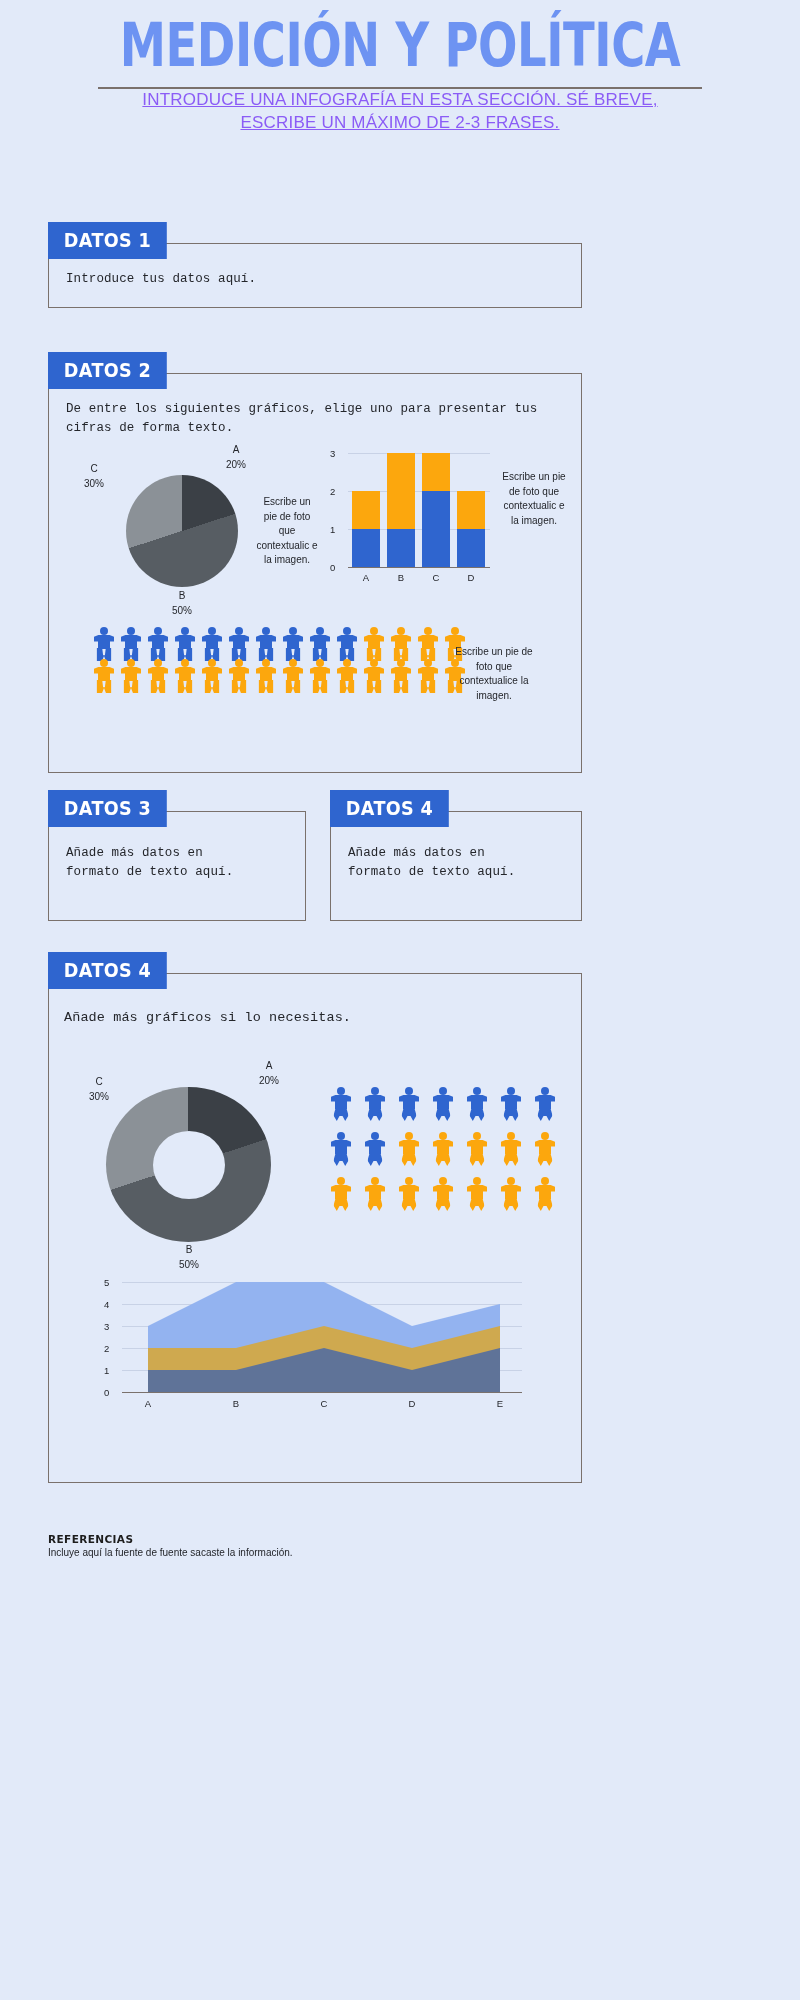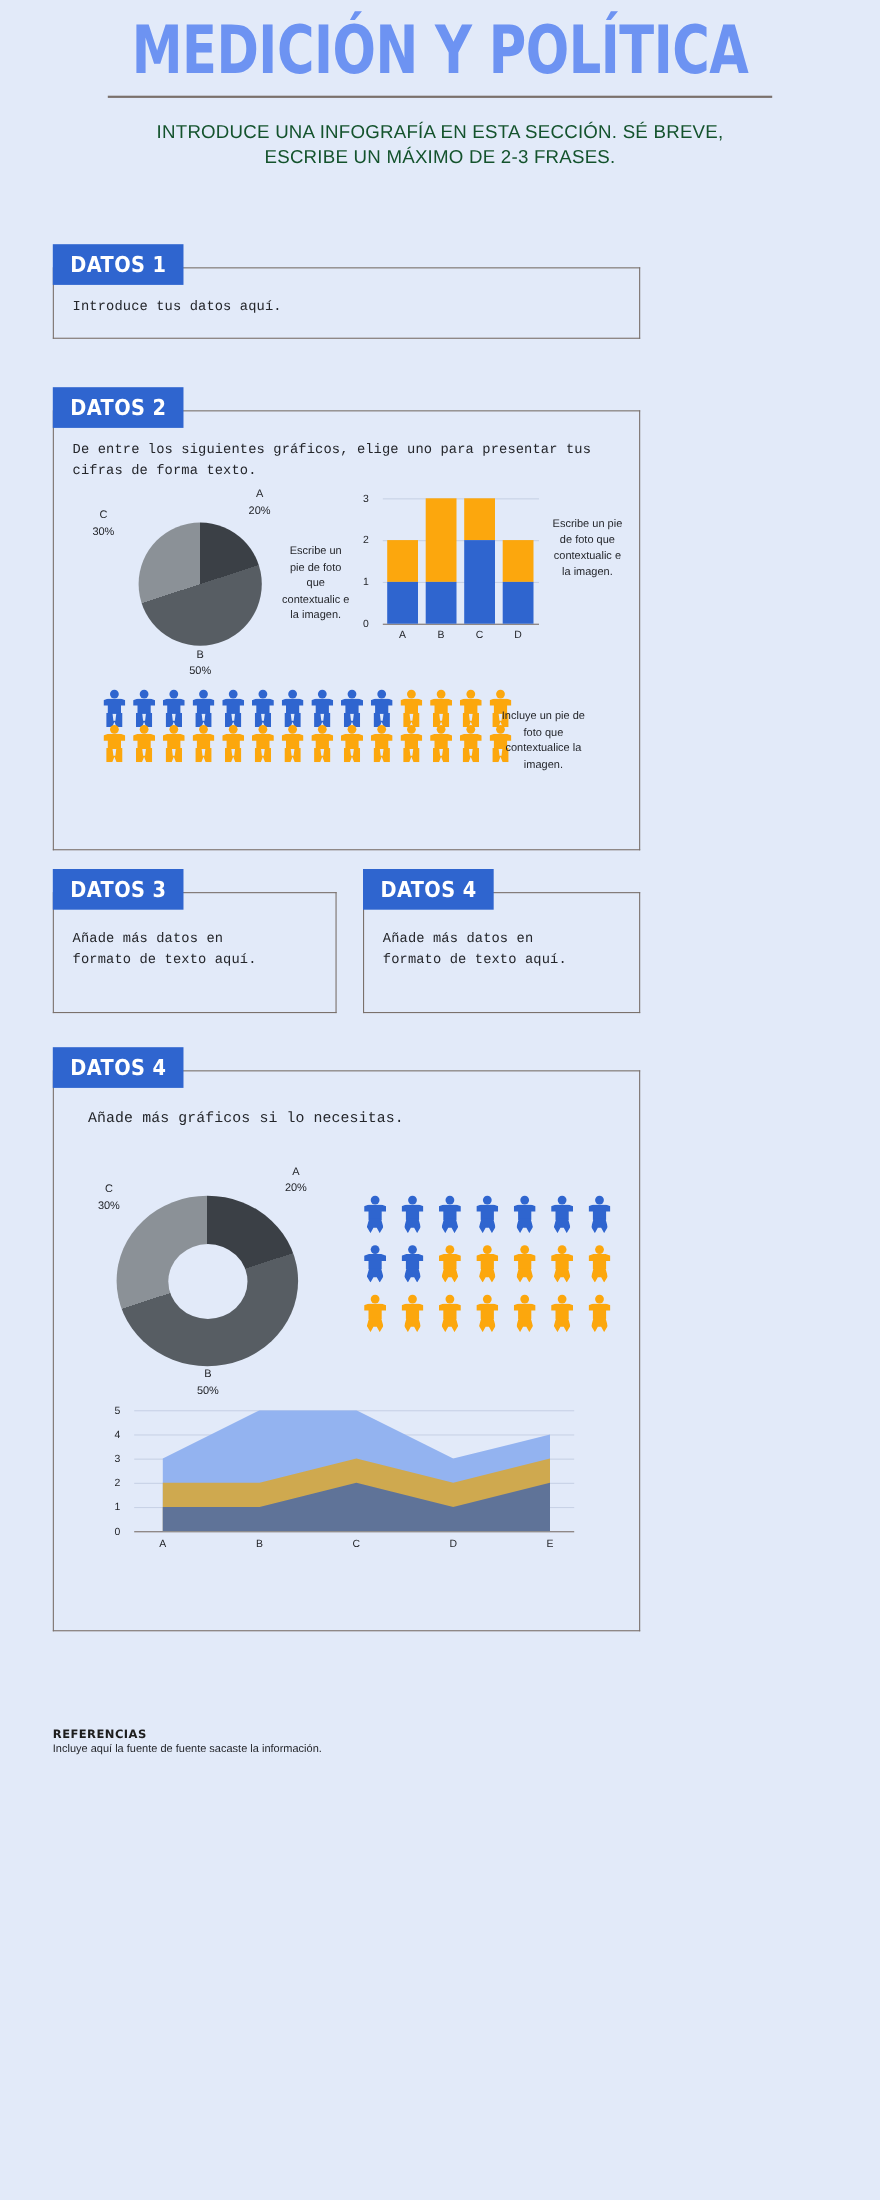--- a/index.html
+++ b/index.html
@@ -26,26 +26,27 @@
     line-height:0.95;
     white-space:nowrap;
   }
   .title-rule {
     height:2px;
     background:#7a716c;
     margin:16px auto 0 auto;
     width:604px;
   }
   .subtitle {
-    margin:20px auto 0 auto;
+    margin:0 auto 0 auto;
     width:520px;
     font-size:17px;
     line-height:1.35;
-    color:#14532d;
+    color:#8b5cf6;
     letter-spacing:0.2px;
+    text-decoration:underline;
   }
 
   
   .section { position:absolute; }
   .tab {
     position:absolute;
     top:0; left:0;
     background:#2f65cf;
     color:#ffffff;
     font-family:"DejaVu Sans", sans-serif;
@@ -350,21 +351,21 @@
             <div class="head"></div>
             <div class="body"></div>
             <div class="legs"></div>
           </div>
           <div class="person" style="color: rgb(252, 167, 13); width: 24px; height: 30px;">
             <div class="head"></div>
             <div class="body"></div>
             <div class="legs"></div>
           </div>
         </div>
-      <div class="cap" style="position:absolute; left:362px; top:18px; width:80px;">Incluye un pie de foto que contextualice la imagen.</div>
+      <div class="cap" style="position:absolute; left:362px; top:18px; width:80px;">Escribe un pie de foto que contextualice la imagen.</div>
     </div>
   </div>
 
   <div class="section" style="left:48px; top:790px; width:258px; height:140px;">
     <div class="body-box" style="width:258px; height:110px;"></div>
     <div class="tab-rule" style="width:154px;"></div>
     <div class="tab">DATOS 3</div>
     <div class="box-text" style="position:absolute; left:18px; top:54px; width:180px;">Añade más datos en formato de texto aquí.</div>
   </div>
 
@@ -372,21 +373,21 @@
     <div class="body-box" style="width:252px; height:110px;"></div>
     <div class="tab-rule" style="width:148px;"></div>
     <div class="tab">DATOS 4</div>
     <div class="box-text" style="position:absolute; left:18px; top:54px; width:180px;">Añade más datos en formato de texto aquí.</div>
   </div>
 
   <div class="section" style="left:48px; top:952px; width:534px; height:520px;">
     <div class="body-box" style="width:534px; height:510px;"></div>
     <div class="tab-rule" style="width:430px;"></div>
     <div class="tab">DATOS 4</div>
-    <div class="box-text" style="position:absolute; left:32px; top:56px; width:480px; font-size:13.5px;">Añade más gráficos si lo necesitas.</div>
+    <div class="box-text" style="position:absolute; left:16px; top:56px; width:480px; font-size:13.5px;">Añade más gráficos si lo necesitas.</div>
 
     <div style="position:absolute; left:18px; top:95px; width:250px; height:215px;">
       <div style="position:absolute; left:40px; top:40px; width:165px; height:155px; border-radius:50%;
                   background:conic-gradient(#3b4046 0deg 72deg, #575d63 72deg 252deg, #8b9197 252deg 360deg);">
         <div style="position:absolute; left:50%; top:50%; width:72px; height:68px; border-radius:50%;
                     background:#e2eaf9; transform:translate(-50%,-50%);"></div>
       </div>
       <div class="cap" style="position:absolute; left:178px; top:12px; width:50px;">
         <div>A</div>
         <div>20%</div>
@@ -541,18 +542,18 @@
       </svg>
 
       <div class="axis-label" style="position:absolute; left:46px;  top:116px; width:28px; text-align:center;">A</div>
       <div class="axis-label" style="position:absolute; left:134px; top:116px; width:28px; text-align:center;">B</div>
       <div class="axis-label" style="position:absolute; left:222px; top:116px; width:28px; text-align:center;">C</div>
       <div class="axis-label" style="position:absolute; left:310px; top:116px; width:28px; text-align:center;">D</div>
       <div class="axis-label" style="position:absolute; left:398px; top:116px; width:28px; text-align:center;">E</div>
     </div>
   </div>
 
-  <div style="position:absolute; left:48px; top:1571px; width:534px;">
+  <div style="position:absolute; left:48px; top:1533px; width:534px;">
     <div class="ref-title">REFERENCIAS</div>
     <div class="ref-text">Incluye aquí la fuente de fuente sacaste la información.</div>
   </div>
 
 </div>
 
 </body></html>

